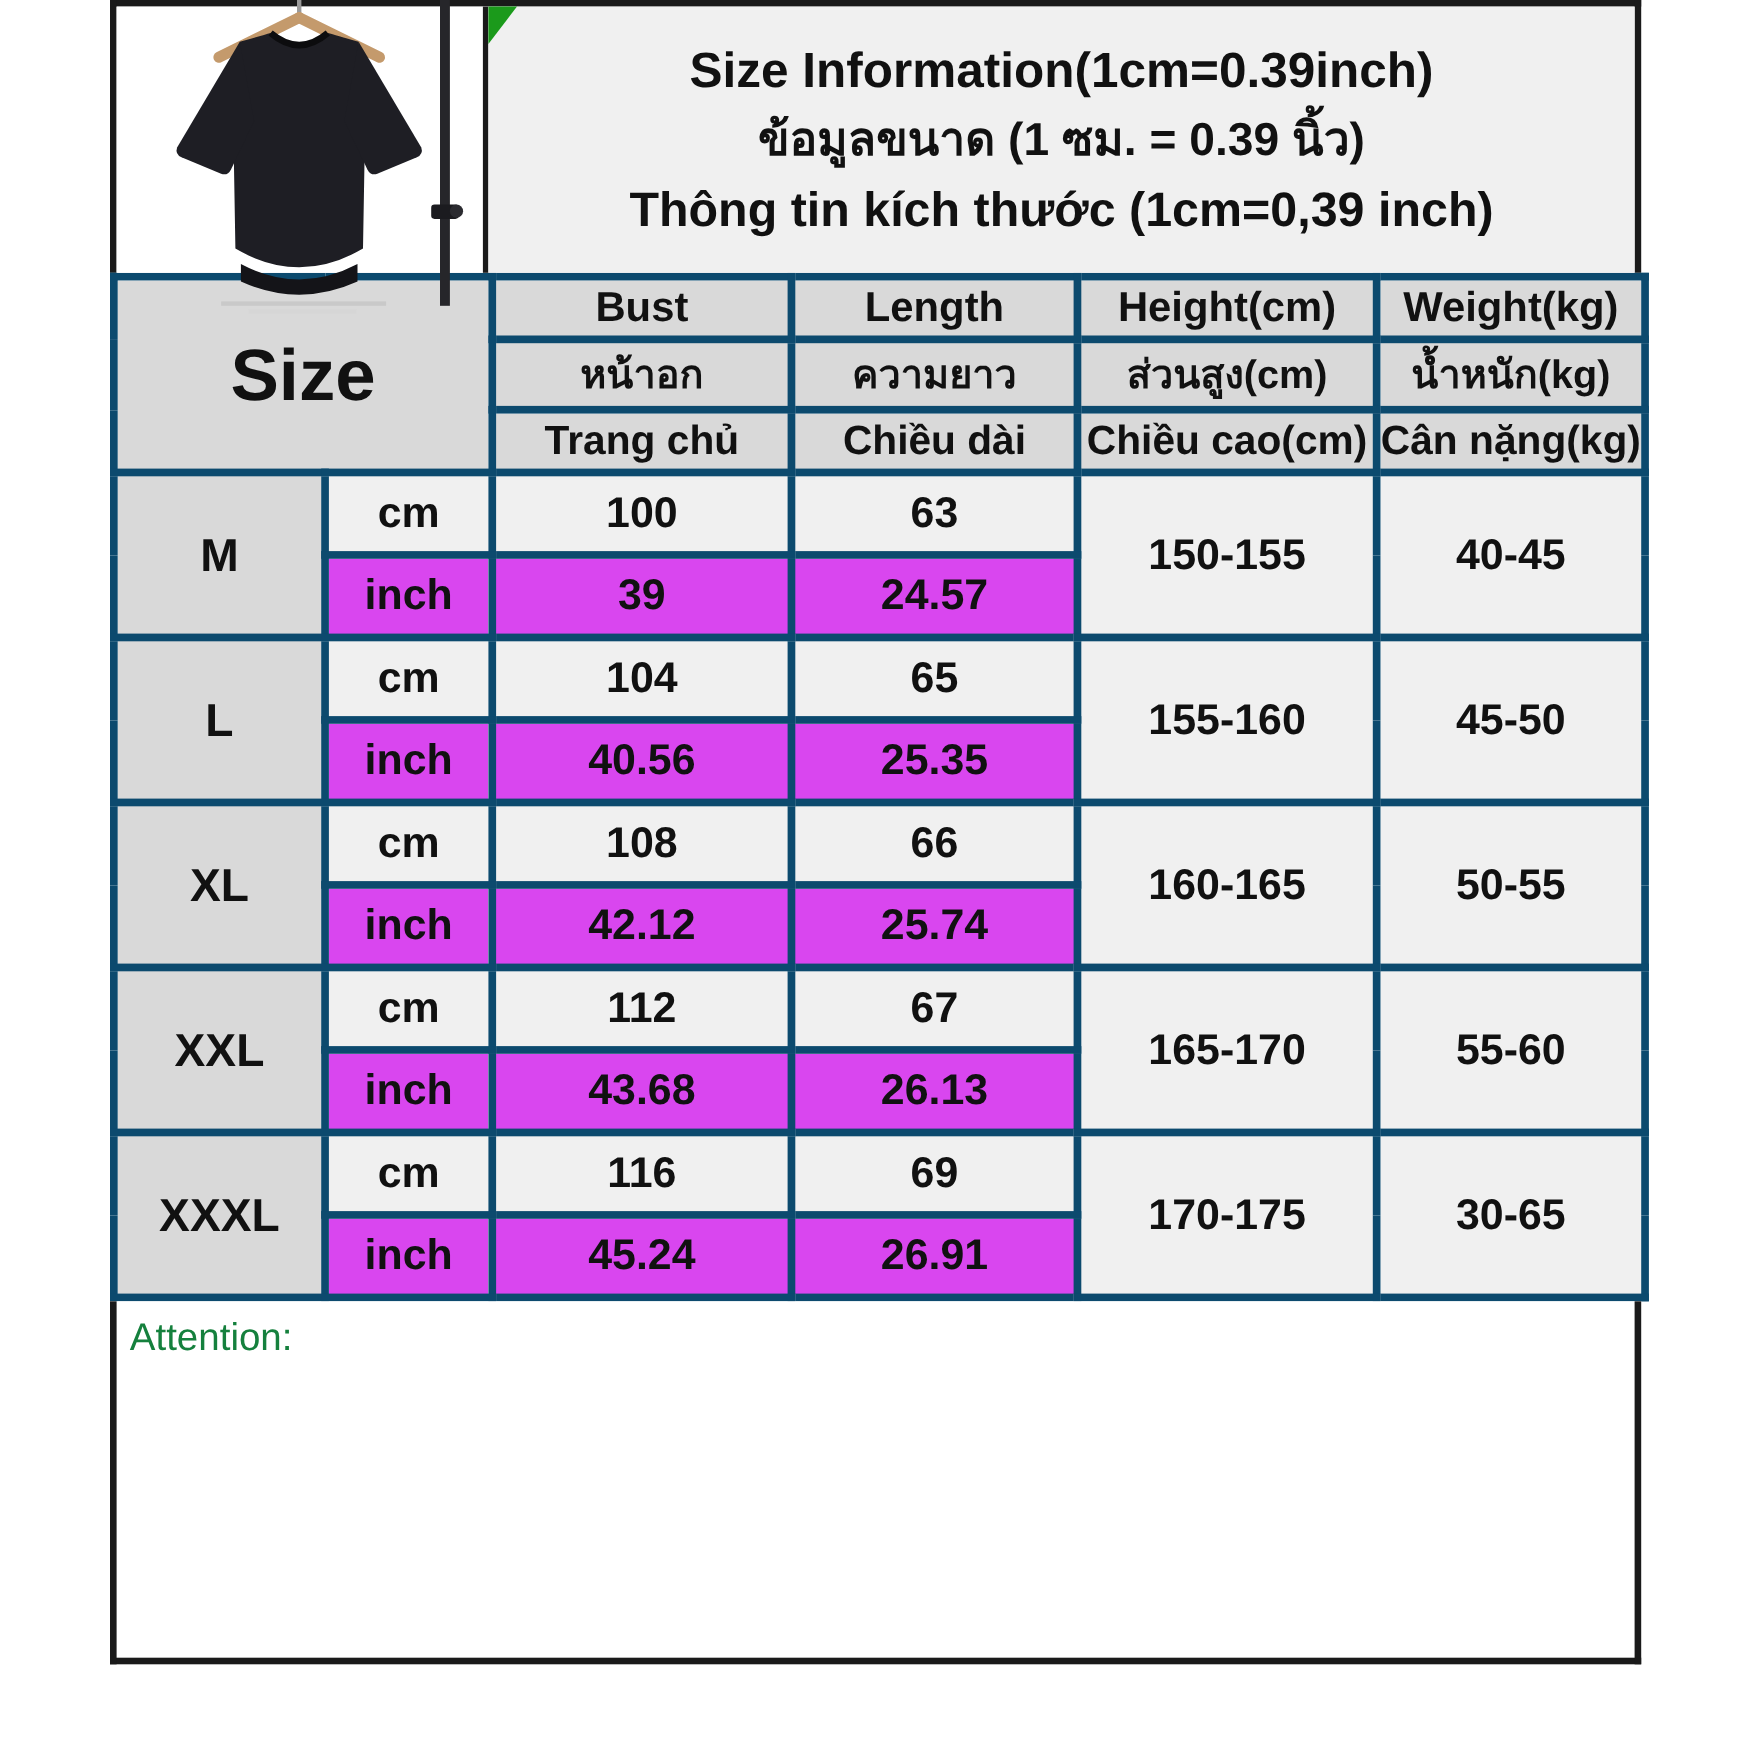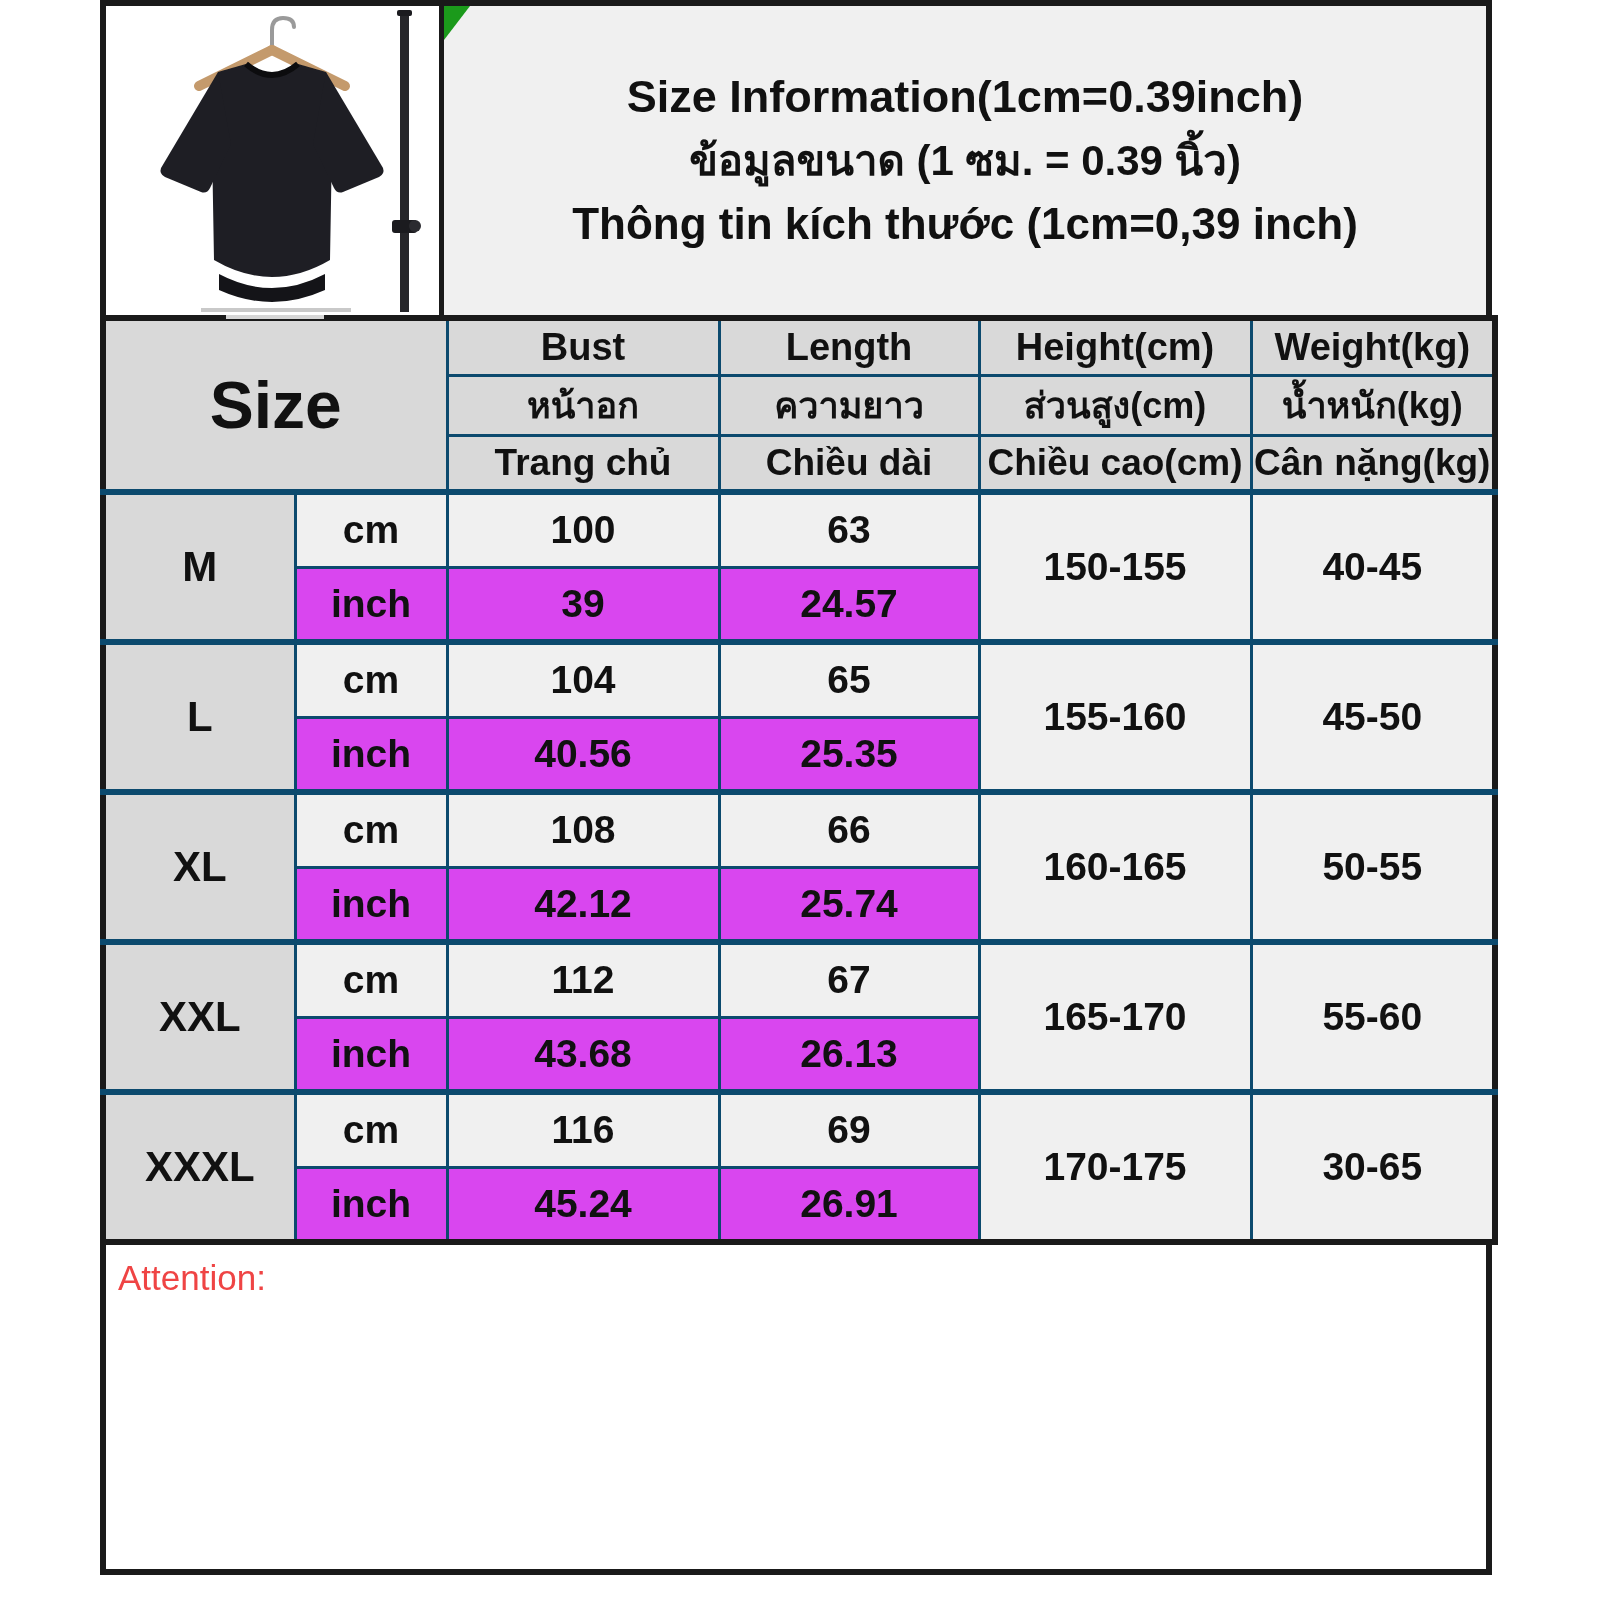--- a/index.html
+++ b/index.html
@@ -4,58 +4,58 @@
 <style>
   html,body{margin:0;padding:0;background:#ffffff;}
   body{
     width:1600px;height:1600px;position:relative;overflow:hidden;
     font-family:"Liberation Sans","DejaVu Sans",sans-serif;color:#111;
     -webkit-font-smoothing:antialiased;
   }
   .sheet{position:absolute;left:100px;top:0;width:1392px;}
 
   
-  .top-row{display:flex;border:6px solid #1a1a1a;border-bottom:none;height:315px;box-sizing:border-box;background:#fff;}
+  .top-row{display:flex;border:6px solid #1a1a1a;border-bottom:none;height:248px;box-sizing:border-box;background:#fff;}
   .photo-cell{width:338px;min-width:338px;border-right:5px solid #1a1a1a;box-sizing:border-box;background:#fff;display:flex;align-items:center;justify-content:center;position:relative;}
   .title-cell{flex:1;background:#f0f0f0;position:relative;display:flex;flex-direction:column;align-items:center;justify-content:center;gap:14px;}
   .green-corner{position:absolute;left:0;top:0;width:0;height:0;
     border-top:34px solid #1b9a1b;border-right:26px solid transparent;}
   .t-line{font-weight:bold;line-height:1.15;text-align:center;}
   .t-en{font-size:45px;}
   .t-th{font-size:42px;}
   .t-vi{font-size:44px;}
 
   
   table.size-table{border-collapse:collapse;table-layout:fixed;width:1392px;border:6px solid #1a1a1a;}
   .size-table col.c-size{width:192px;}
   .size-table col.c-unit{width:152px;}
   .size-table col.c-bust{width:272px;}
   .size-table col.c-len{width:260px;}
   .size-table col.c-hgt{width:272px;}
   .size-table col.c-wgt{width:244px;}
   .size-table th,.size-table td{
-    border:3px solid #0c4a6e;text-align:center;vertical-align:middle;
+    border:7px solid #0c4a6e;text-align:center;vertical-align:middle;
     padding:0;font-weight:bold;overflow:hidden;
   }
   .size-table thead th{background:#d9d9d9;}
   .hr1{height:57px;font-size:38px;}
   .hr2{height:57px;font-size:36px;}
   .hr3{height:57px;font-size:37px;}
   th.size-big{font-size:66px;background:#d9d9d9;}
   tr.sub{height:75px;font-size:39px;}
   td.size-lbl{background:#d9d9d9;font-size:42px;}
   td.u-cm,td.v-cm{background:#f0f0f0;}
   td.u-inch,td.v-inch{background:#d946ef;}
   td.range{background:#f0f0f0;font-size:39px;}
   tr.grp td,tr.grp th{border-top-width:6px;}
 
   
   .attention{border:6px solid #1a1a1a;border-top:none;box-sizing:border-box;
     min-height:330px;background:#fff;padding:6px 10px 10px 12px;}
-  .attention .a-line{font-size:35px;line-height:1.52;font-weight:normal;color:#ef4444;}
+  .attention .a-line{font-size:35px;line-height:1.52;font-weight:normal;color:#15803d;}
 
   
   svg{display:block;}
 </style>
 </head>
 <body>
 
 <div class="sheet">
 
   <div class="top-row">

